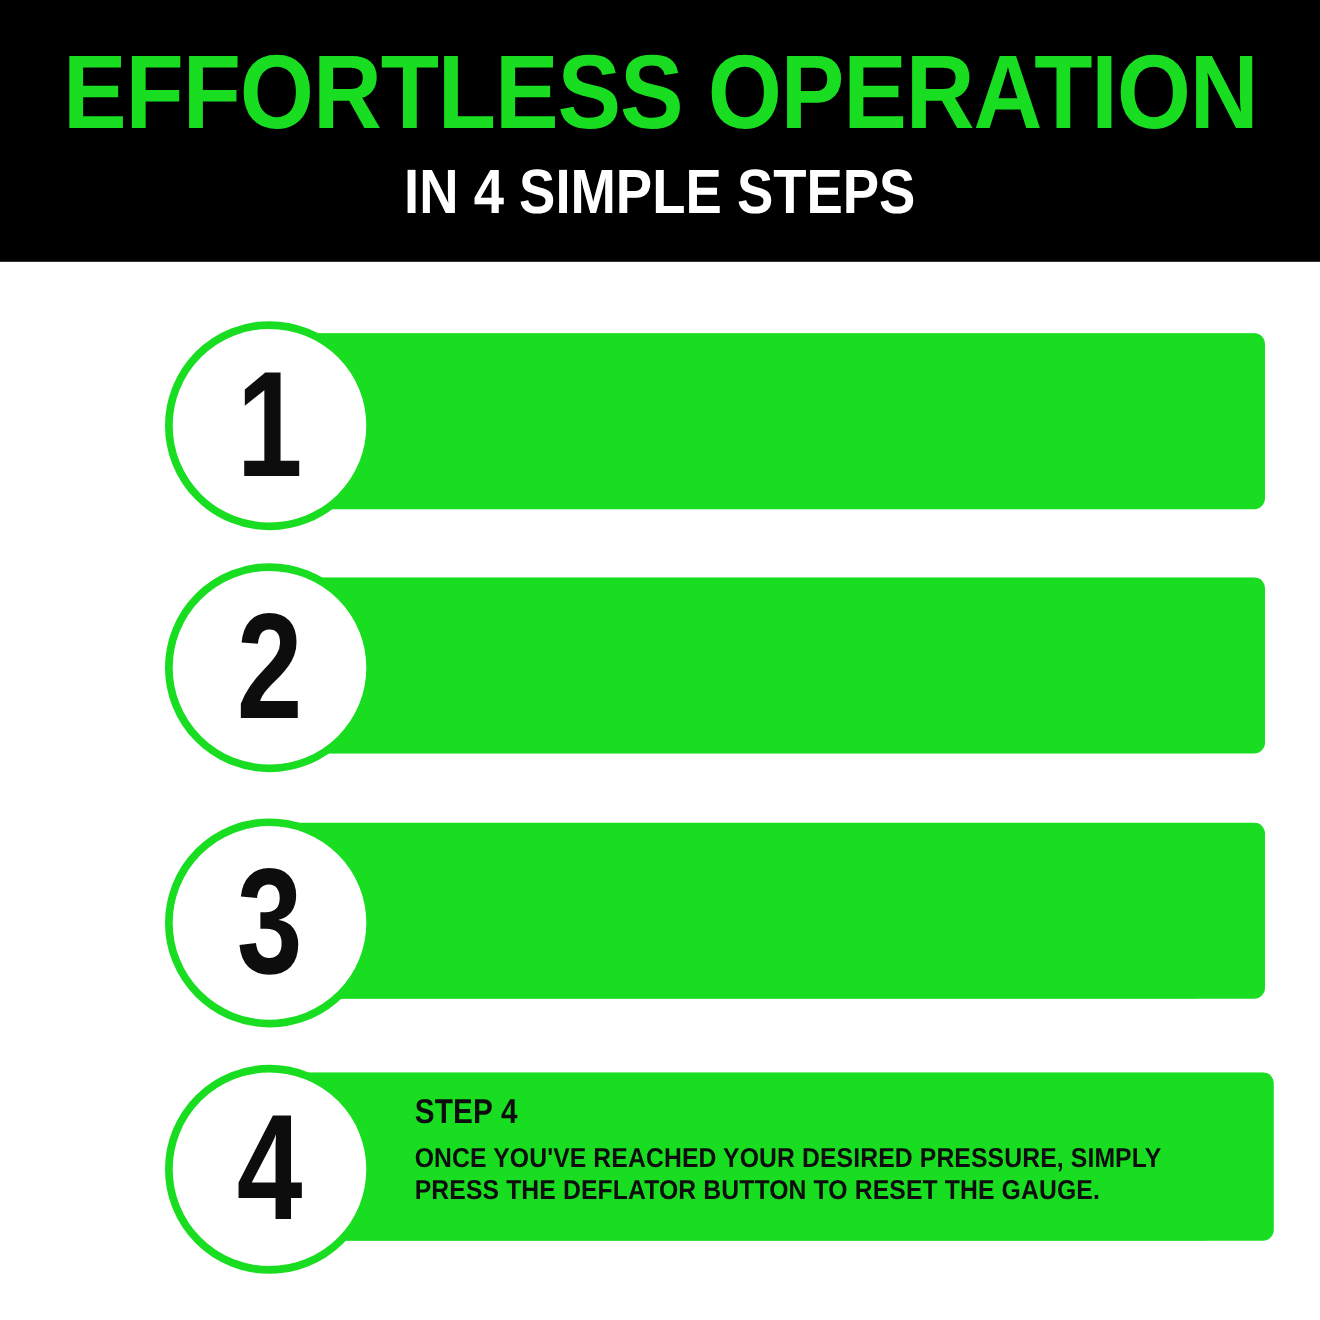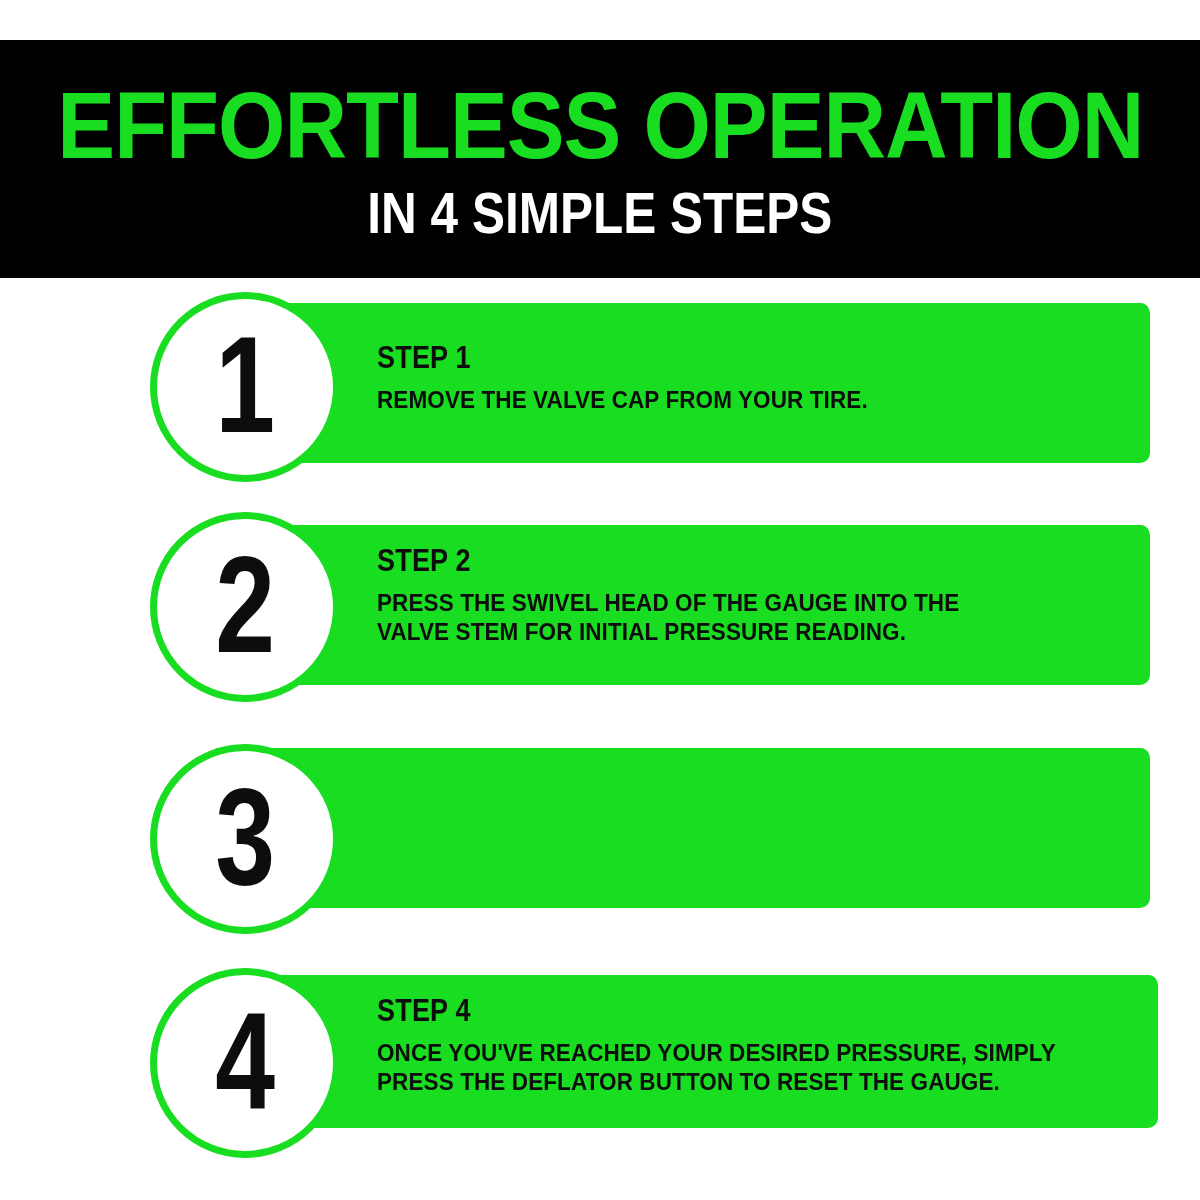--- a/index.html
+++ b/index.html
@@ -23,21 +23,20 @@
   .header-band {
     position:absolute;
     left:0; top:0;
     width:1200px;
     height:238px;
     background:#000000;
     display:flex;
     flex-direction:column;
     align-items:center;
     justify-content:center;
-    margin-top:40px;
   }
 
   .headline {
     color:#19DD21;
     font-family:"Liberation Sans", sans-serif;
     font-weight:bold;
     font-size:85px;
     line-height:0.98;
     letter-spacing:-1px;
     text-transform:uppercase;
@@ -164,37 +163,28 @@
 
   <div class="steps">
 
     <div class="step-row" style="top:54px; height:200px;">
       <div class="banner" style="top:11px; height:160px; width:940px;">
         <div class="banner-inner"></div>
       </div>
       <div class="badge" style="left:150px; top:0px; width:190px; height:190px;">
         <span class="badge-number">1</span>
       </div>
-      <div class="step-text" style="left:377px; top:53px;">
-        <div class="step-title">STEP 1</div>
-        <div class="step-desc-line">REMOVE THE VALVE CAP FROM YOUR TIRE.</div>
-      </div>
     </div>
 
     <div class="step-row" style="top:274px; height:200px;">
       <div class="banner" style="top:13px; height:160px; width:940px;">
         <div class="banner-inner"></div>
       </div>
       <div class="badge" style="left:150px; top:0px; width:190px; height:190px;">
         <span class="badge-number">2</span>
-      </div>
-      <div class="step-text" style="left:377px; top:36px;">
-        <div class="step-title">STEP 2</div>
-        <div class="step-desc-line">PRESS THE SWIVEL HEAD OF THE GAUGE INTO THE</div>
-        <div class="step-desc-line">VALVE STEM FOR INITIAL PRESSURE READING.</div>
       </div>
     </div>
 
     <div class="step-row" style="top:506px; height:200px;">
       <div class="banner" style="top:4px; height:160px; width:940px;">
         <div class="banner-inner"></div>
       </div>
       <div class="badge" style="left:150px; top:0px; width:190px; height:190px;">
         <span class="badge-number">3</span>
       </div>

